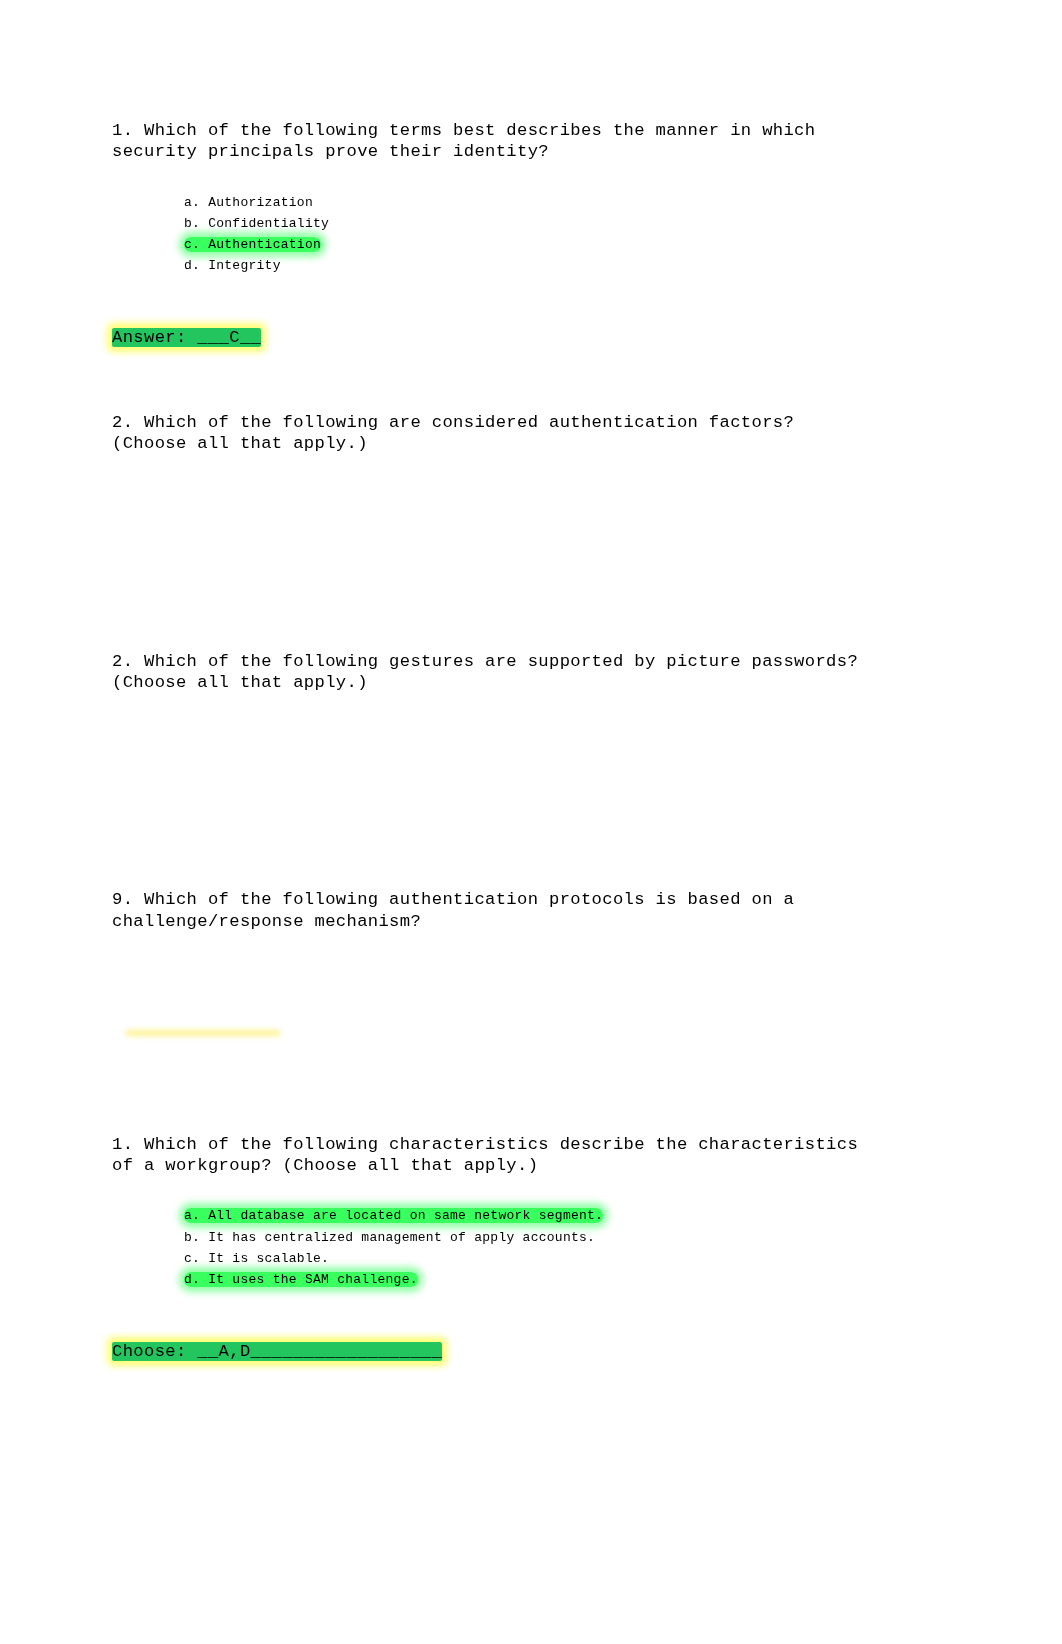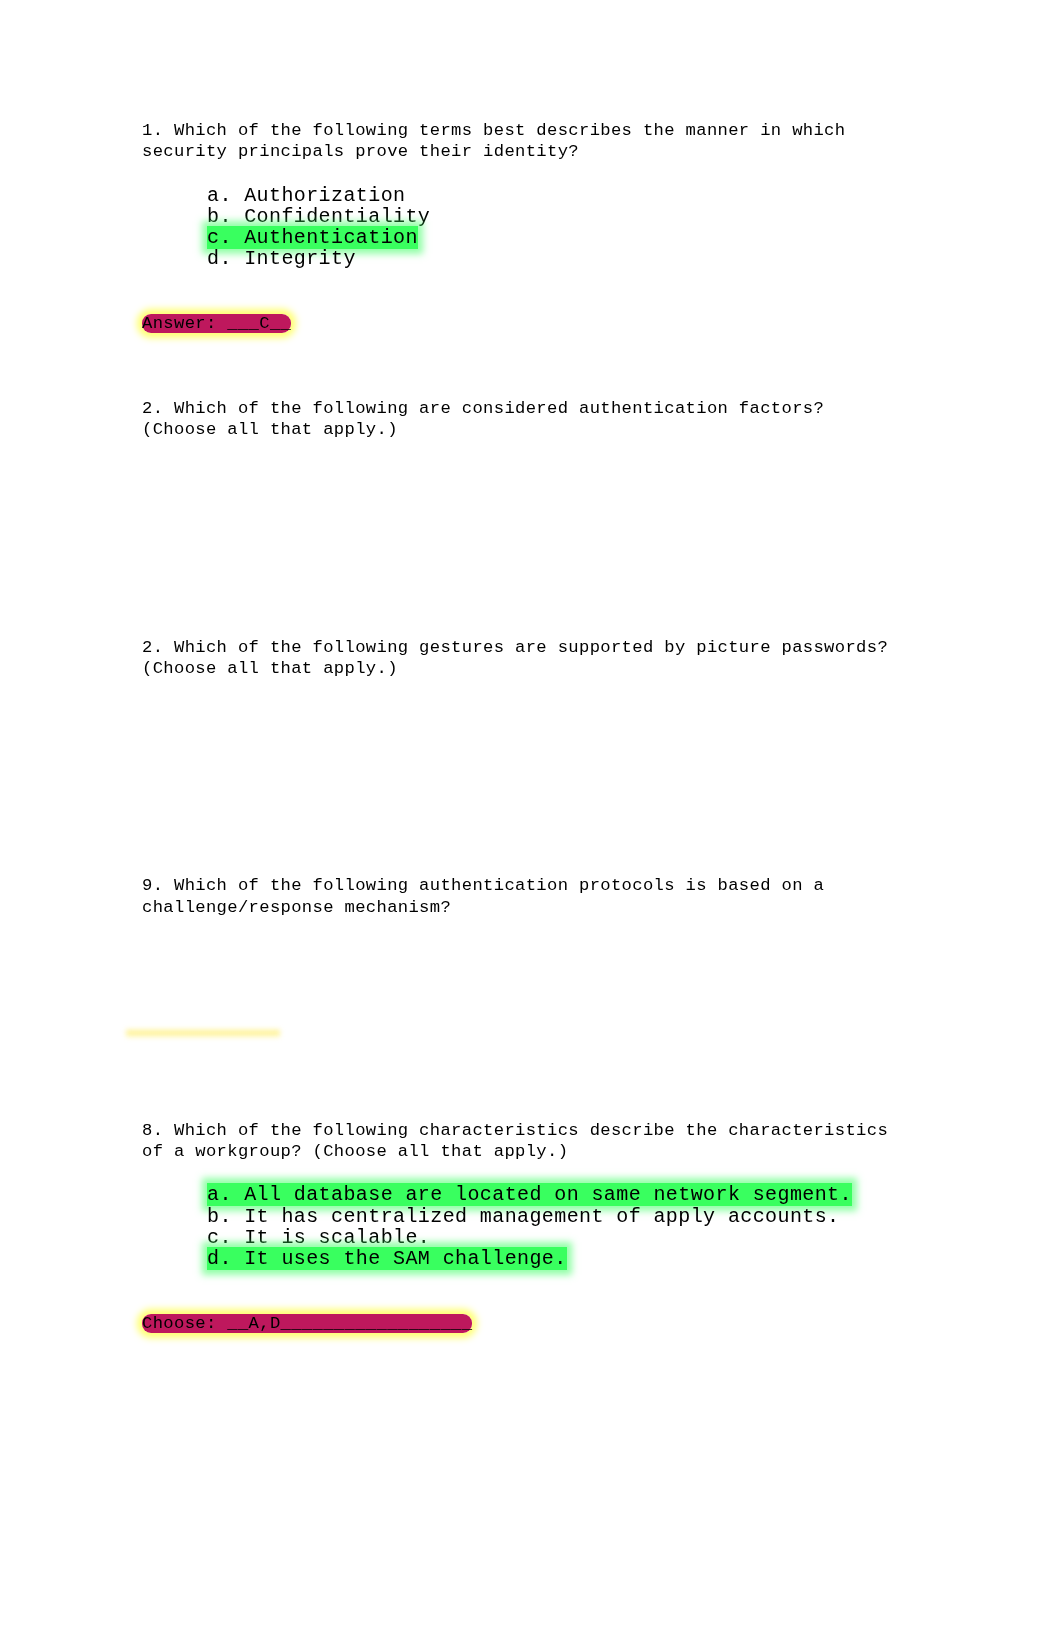--- a/index.html
+++ b/index.html
@@ -19,60 +19,60 @@
   .page {
     position: absolute;
     left: 0;
     top: 0;
     width: 1062px;
     height: 1644px;
     background: #ffffff;
   }
   .content {
     position: absolute;
-    left: 142px;
+    left: 112px;
     top: 120px;
     width: 820px;
   }
   .qblock {
     margin: 0;
     padding: 0;
   }
   .qtext {
     font-size: 17.2px;
     line-height: 21.3px;
     letter-spacing: 0.02em;
     white-space: pre-wrap;
     margin: 0;
   }
   .options {
-    margin: 1px;
+    margin: 8px;
     padding: 0;
     list-style: none;
-    font-size: 20px;
+    font-size: 13px;
     line-height: 21.3px;
     letter-spacing: 0.02em;
   }
   .options li {
     margin: 0;
     padding: 0;
     white-space: pre;
   }
   .opt-indent {
     padding-left: 64px;
   }
   .hl-green {
     background-color: #39ff5f;
     box-shadow: 0 0 7px 5px rgba(57,255,95,0.55);
-    border-radius: 0;
+    border-radius: 7px;
   }
   .hl-yellow {
-    background-color: #be185d;
+    background-color: #22c55e;
     box-shadow: 0 0 7px 5px rgba(255,255,0,0.55);
-    border-radius: 9px;
+    border-radius: 2px;
   }
   .answer-line {
     font-size: 17.2px;
     line-height: 21.3px;
     letter-spacing: 0.02em;
     white-space: pre;
     margin: 0;
   }
   .spacer-s  { height: 21px; }
   .spacer-m  { height: 42px; }
@@ -131,21 +131,21 @@
 
     <div class="qblock">
       <p class="qtext">9. Which of the following authentication protocols is based on a
 challenge/response mechanism?</p>
       <div class="gap-q4"></div>
     </div>
 
     <div style="height:78px"></div>
 
     <div class="qblock">
-      <p class="qtext">8. Which of the following characteristics describe the characteristics
+      <p class="qtext">1. Which of the following characteristics describe the characteristics
 of a workgroup? (Choose all that apply.)</p>
       <div class="spacer-s"></div>
       <ul class="options opt-indent">
         <li><span class="hl-green">a. All database are located on same network segment.</span></li>
         <li><span>b. It has centralized management of apply accounts.</span></li>
         <li><span>c. It is scalable.</span></li>
         <li><span class="hl-green">d. It uses the SAM challenge.</span></li>
       </ul>
       <div class="spacer-m"></div>
       <p class="answer-line"><span class="hl-yellow">Choose: __A,D__________________</span></p>

